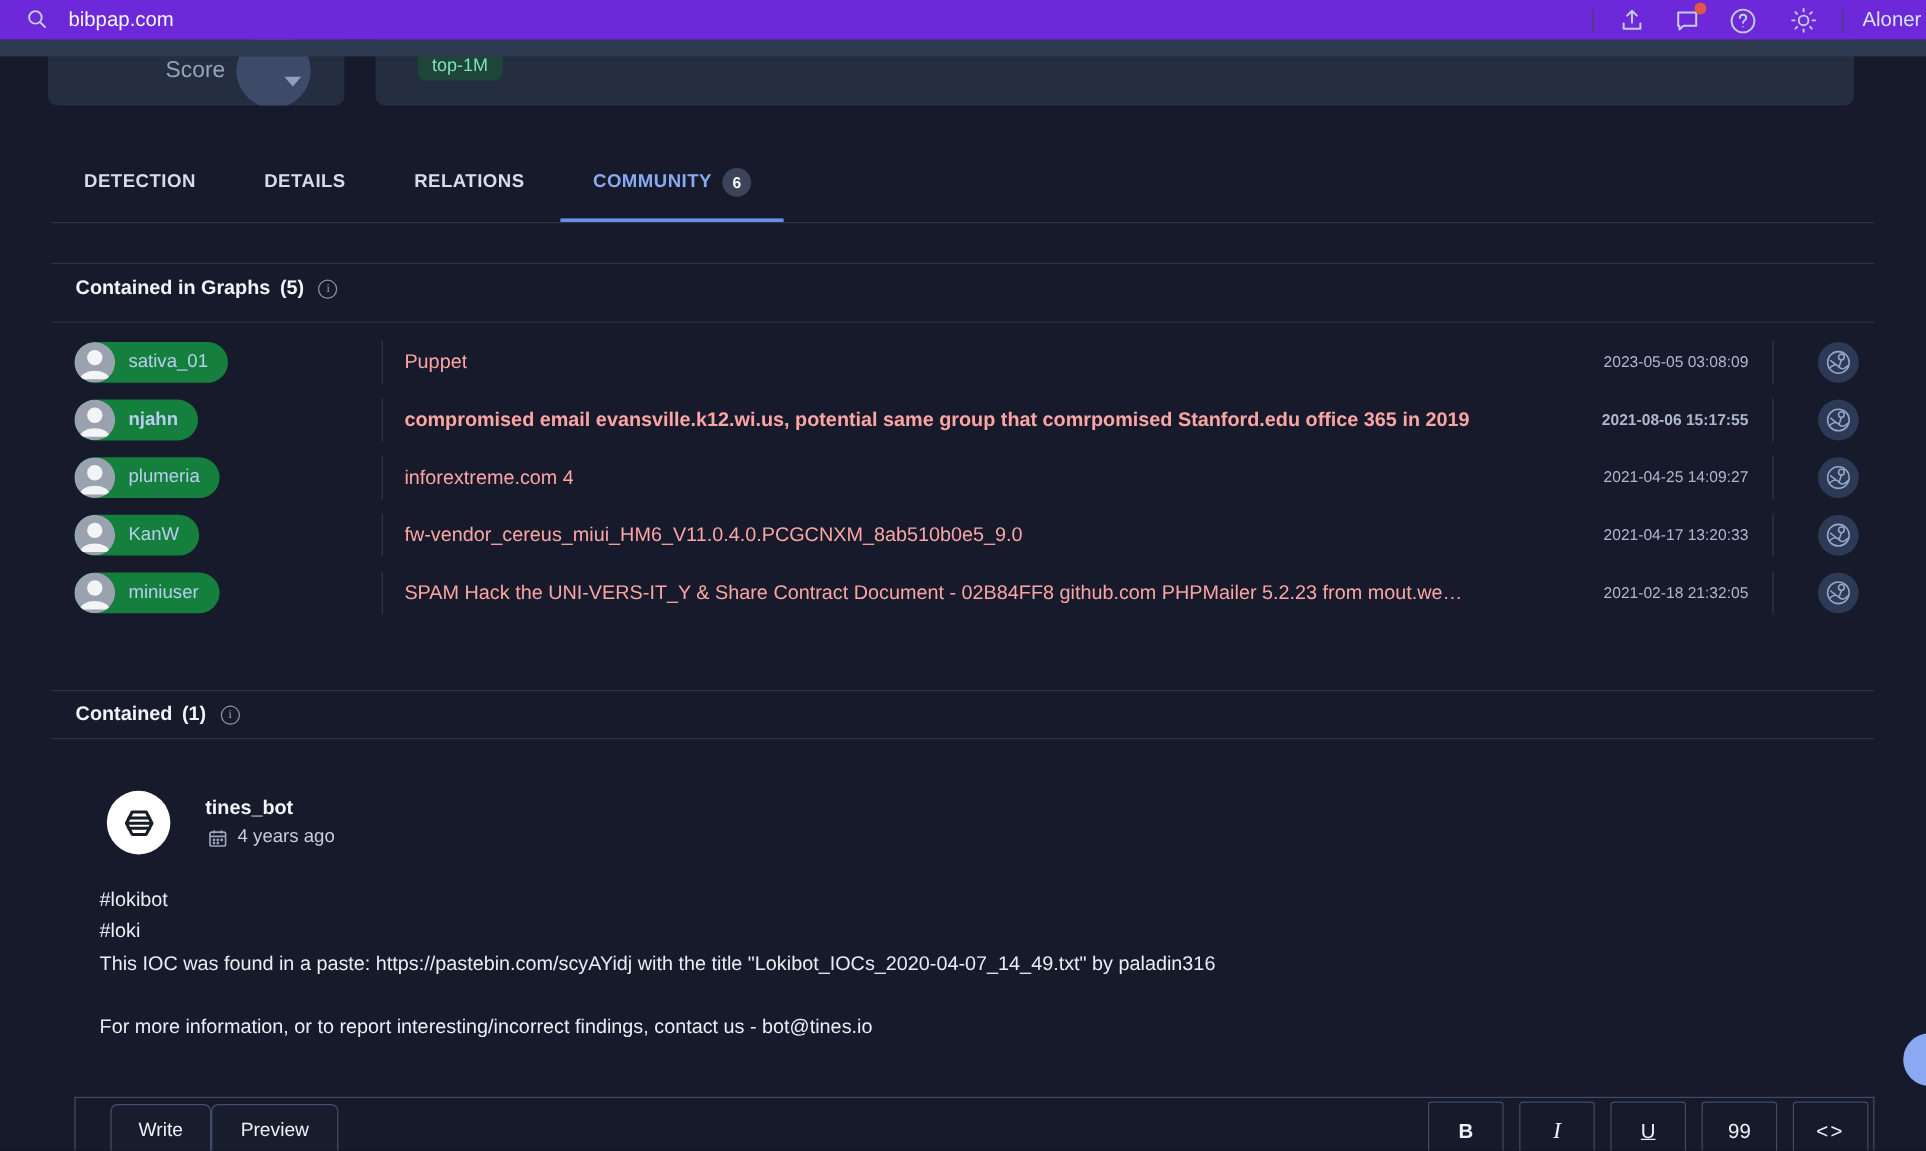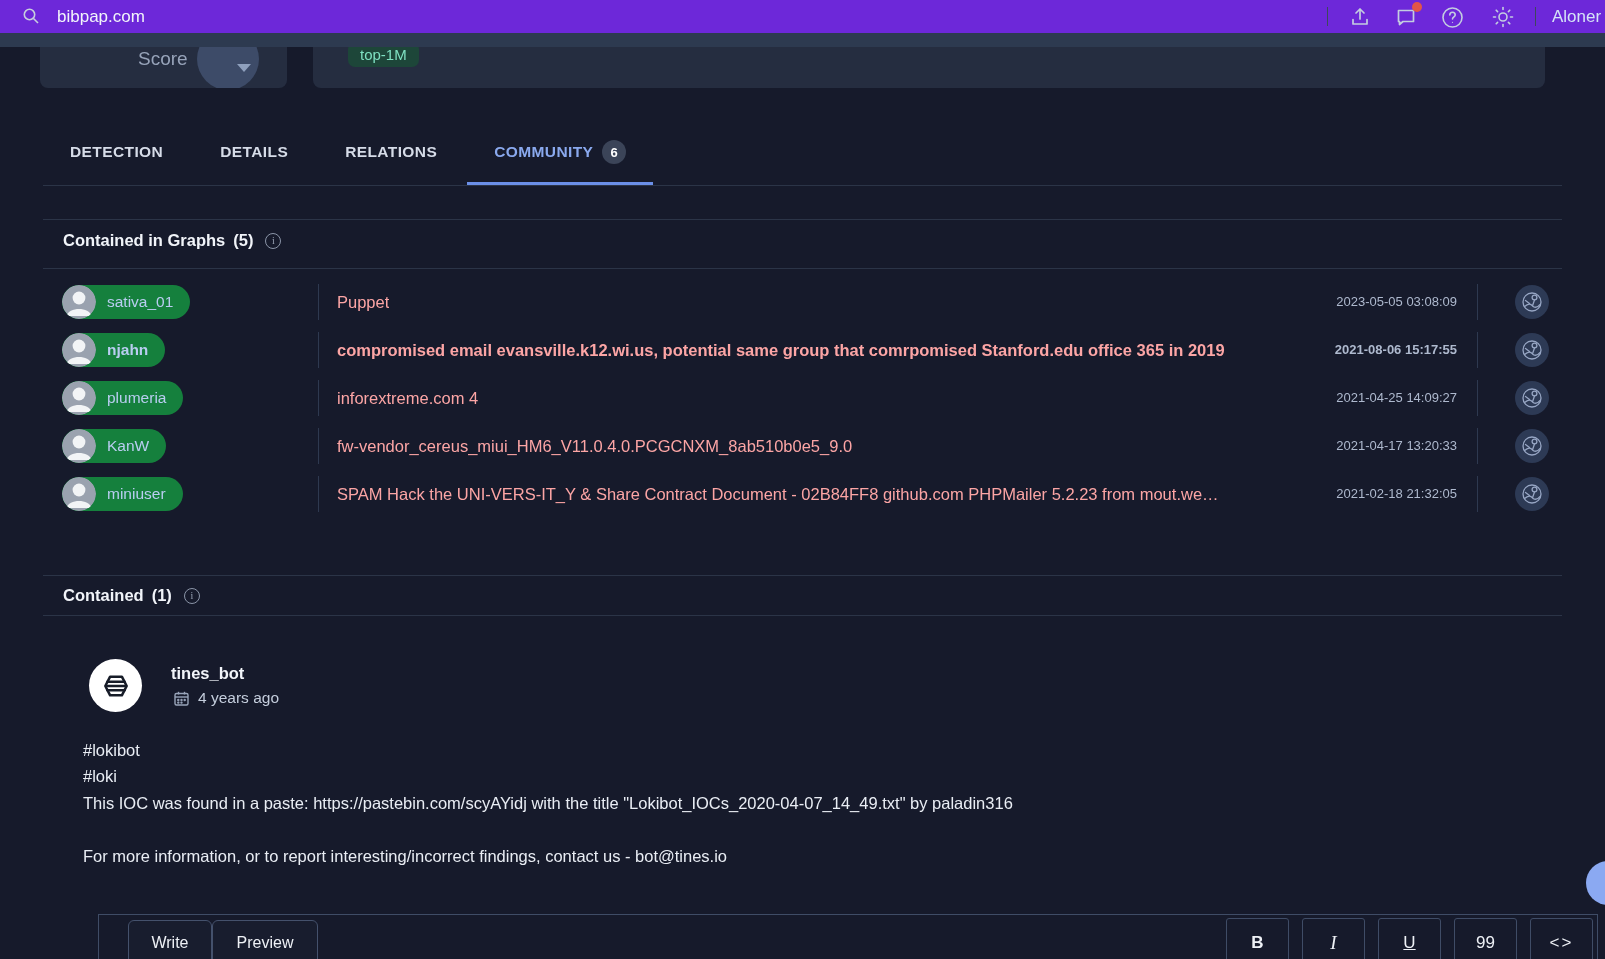--- a/index.html
+++ b/index.html
@@ -44,21 +44,21 @@
   .vd1 { left:275px; } .vd2 { right:84px; }
   .gtitle { position:absolute; left:294px; top:0; height:48px; line-height:48px; font-size:16.5px; color:#fca5a5; max-width:940px; white-space:nowrap; overflow:hidden; cursor:pointer;text-align:right; }
   .gtime { position:absolute; right:105px; top:0; height:48px; line-height:48px; font-size:13px; color:#aeb9ce; }
   .gicon { position:absolute; right:13px; top:7px; width:34px; height:34px; border-radius:50%; background:#2d3a55; border:none; display:flex; align-items:center; justify-content:center; cursor:pointer; }
   
   #c-avatar { position:absolute; left:89px; top:659px; width:53px; height:53px; border-radius:50%; background:#ffffff; display:flex; align-items:center; justify-content:center; }
   #c-name { position:absolute; left:171px; top:664px; font-size:16.5px; font-weight:bold; color:#f2f5fa; cursor:pointer; }
   #c-meta { position:absolute; left:173px; top:689px; display:flex; align-items:center; gap:8px; font-size:15.5px; color:#c4cddc; }
   .cline { position:absolute; left:83px; font-size:16.5px; color:#e9edf4; white-space:nowrap; }
   
-  #editor { position:absolute; left:62px; top:914px; width:1500px; height:46px; border:1px solid #3f4c66; border-bottom:none;margin-left:36px; }
+  #editor { position:absolute; left:62px; top:914px; width:1500px; height:46px; border:1px solid #3f4c66; border-bottom:none; }
   .etab { position:absolute; top:5px; height:45px; border:1px solid #44516c; border-radius:6px; background:#181d2e; color:#eef1f6; font-size:16px; display:flex; align-items:center; justify-content:center; cursor:pointer; }
   #etab-write { left:29px; width:84px; }
   #etab-preview { left:113px; width:106px; }
   .ebtn { position:absolute; top:3px; width:63px; height:50px; border:1px solid #3f4c66; border-radius:3px; background:transparent; color:#eef1f6; font-size:17px; display:flex; align-items:center; justify-content:center; cursor:pointer; font-family:"Liberation Sans", sans-serif; }
   #btn-bold { left:1127px; font-weight:bold; }
   #btn-italic { left:1203px; font-style:italic; font-family:"Liberation Serif", serif; font-size:19px; }
   #btn-underline { left:1279px; text-decoration:underline; }
   #btn-quote { left:1355px; }
   #btn-code { left:1431px; letter-spacing:2px; }
   

